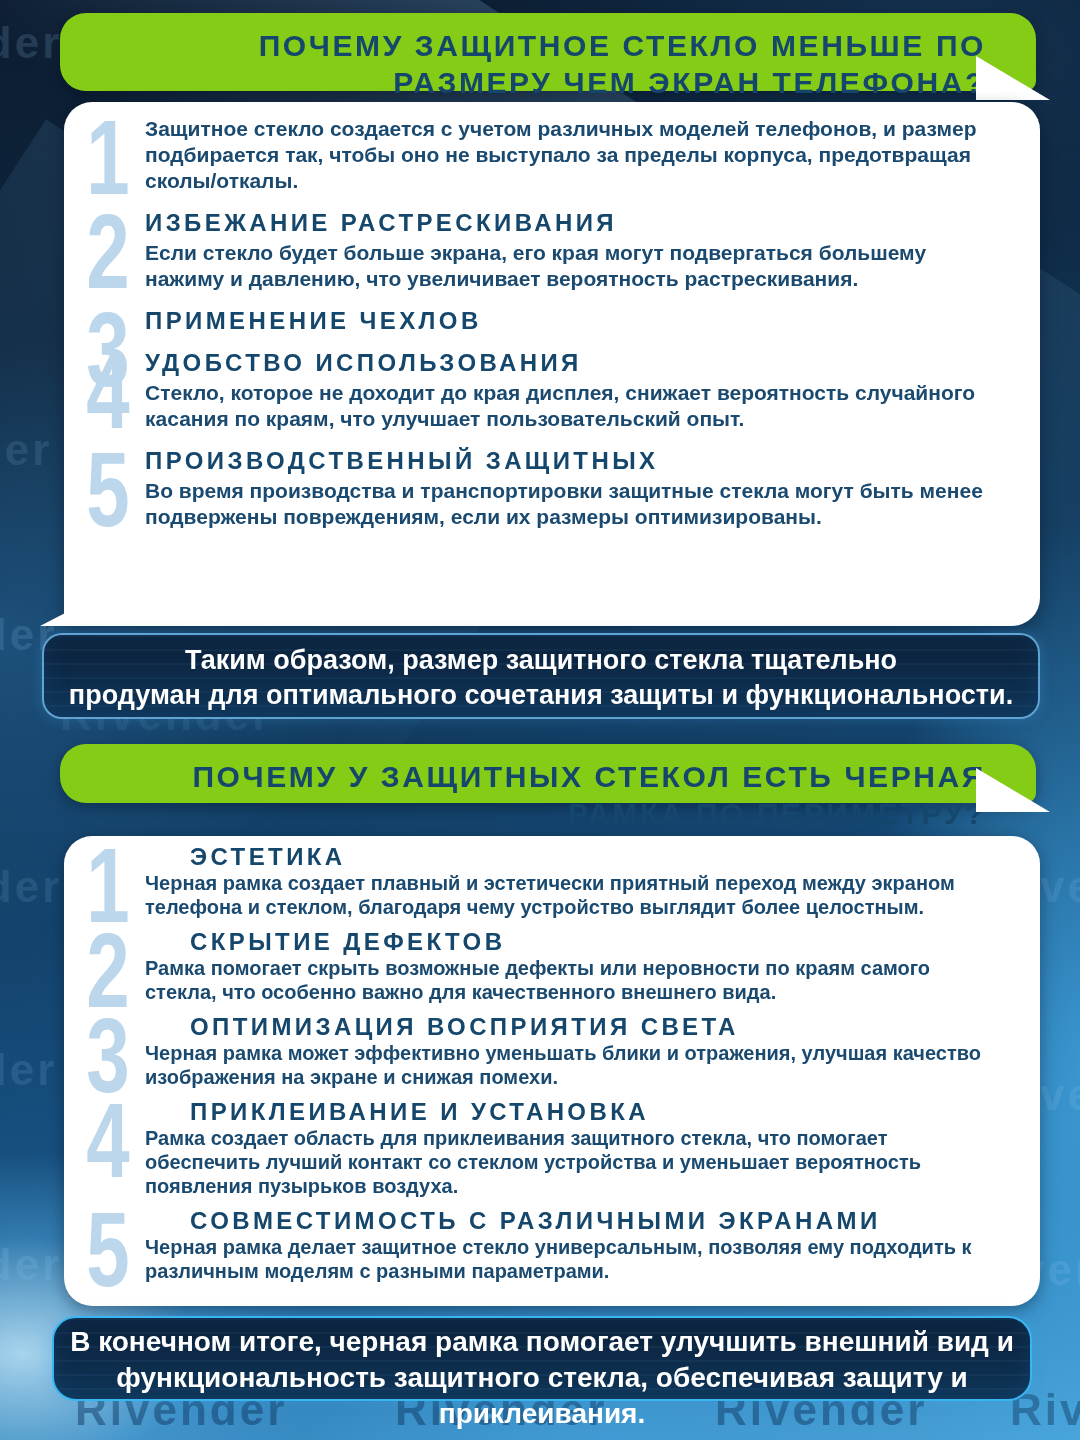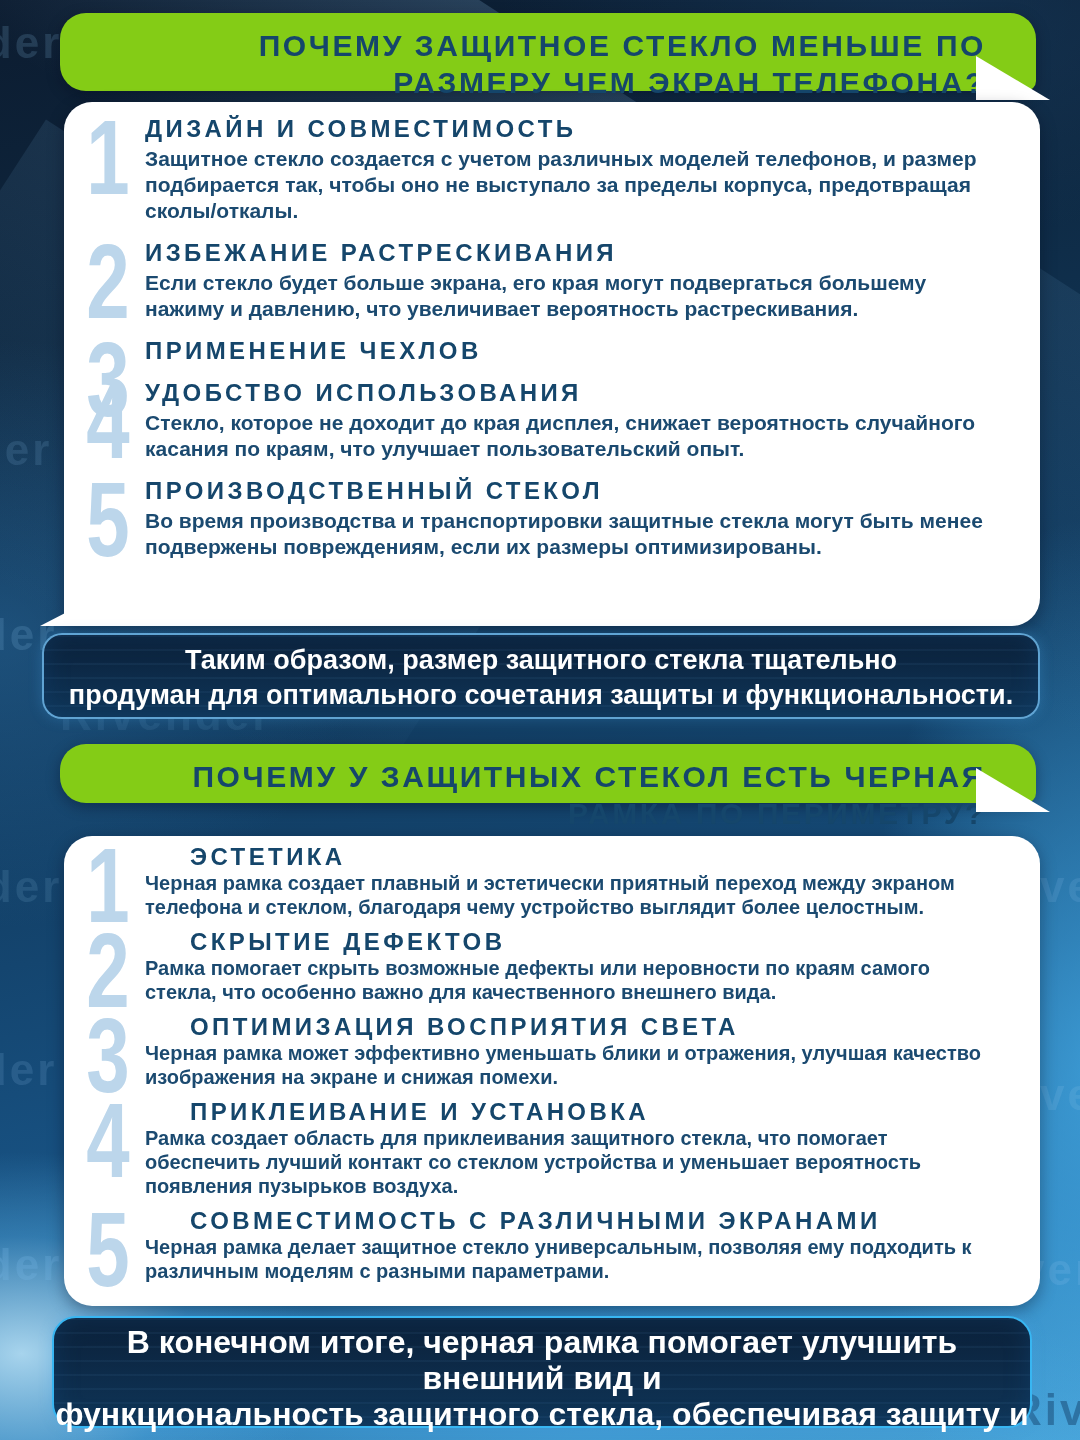--- a/index.html
+++ b/index.html
@@ -58,22 +58,22 @@
 
   
   .dark-box{position:absolute;box-sizing:border-box;color:#ffffff;text-align:center;font-weight:bold;
     border:2px solid rgba(110,185,235,.85);
     background:
       repeating-linear-gradient(180deg, rgba(90,150,200,.08) 0 2px, rgba(0,0,0,0) 2px 14px),
       linear-gradient(180deg,#0b2038 0%,#0d2c4b 55%,#0f3557 100%);
     box-shadow:0 0 14px rgba(70,160,225,.30), inset 0 0 24px rgba(20,70,120,.45);}
   .summary1{left:42px;top:633px;width:998px;height:86px;border-radius:20px;
     font-size:27px;line-height:35px;padding-top:8px;}
-  .summary2{left:52px;top:1316px;width:980px;height:112px;border-radius:24px;
-    border-color:#38b6f2;font-size:32px;line-height:36px;padding-top:6px;}
+  .summary2{left:52px;top:1316px;width:980px;height:85px;border-radius:24px;
+    border-color:#38b6f2;font-size:28px;line-height:36px;padding-top:6px;}
 </style>
 </head>
 <body>
 
 <div class="page">
   <div class="bg"></div>
   <div class="streak streak-a"></div>
   <div class="streak streak-b"></div>
   <div class="streak streak-c"></div>
 
@@ -102,21 +102,20 @@
       <div>РАЗМЕРУ ЧЕМ ЭКРАН ТЕЛЕФОНА?</div>
     </div>
   </div>
 
   <div class="card card1">
     <div class="tail"></div>
 
     <div class="item">
       <div class="num">1</div>
       <div class="itxt">
-        <div class="ititle">ДИЗАЙН И СОВМЕСТИМОСТЬ</div>
         <div class="ibody">Защитное стекло создается с учетом различных моделей телефонов, и размер подбирается так, чтобы оно не выступало за пределы корпуса, предотвращая сколы/откалы.</div>
       </div>
     </div>
     <div class="item">
       <div class="num">2</div>
       <div class="itxt">
         <div class="ititle">ИЗБЕЖАНИЕ РАСТРЕСКИВАНИЯ</div>
         <div class="ibody">Если стекло будет больше экрана, его края могут подвергаться большему нажиму и давлению, что увеличивает вероятность растрескивания.</div>
       </div>
     </div>
@@ -129,21 +128,21 @@
     <div class="item">
       <div class="num">4</div>
       <div class="itxt">
         <div class="ititle">УДОБСТВО ИСПОЛЬЗОВАНИЯ</div>
         <div class="ibody">Стекло, которое не доходит до края дисплея, снижает вероятность случайного касания по краям, что улучшает пользовательский опыт.</div>
       </div>
     </div>
     <div class="item">
       <div class="num">5</div>
       <div class="itxt">
-        <div class="ititle">ПРОИЗВОДСТВЕННЫЙ СТЕКОЛ</div>
+        <div class="ititle">ПРОИЗВОДСТВЕННЫЙ ЗАЩИТНЫХ</div>
         <div class="ibody">Во время производства и транспортировки защитные стекла могут быть менее подвержены повреждениям, если их размеры оптимизированы.</div>
       </div>
     </div>
   </div>
 
   <div class="dark-box summary1">
     <div>Таким образом, размер защитного стекла тщательно</div>
     <div>продуман для оптимального сочетания защиты и функциональности.</div>
   </div>
 

